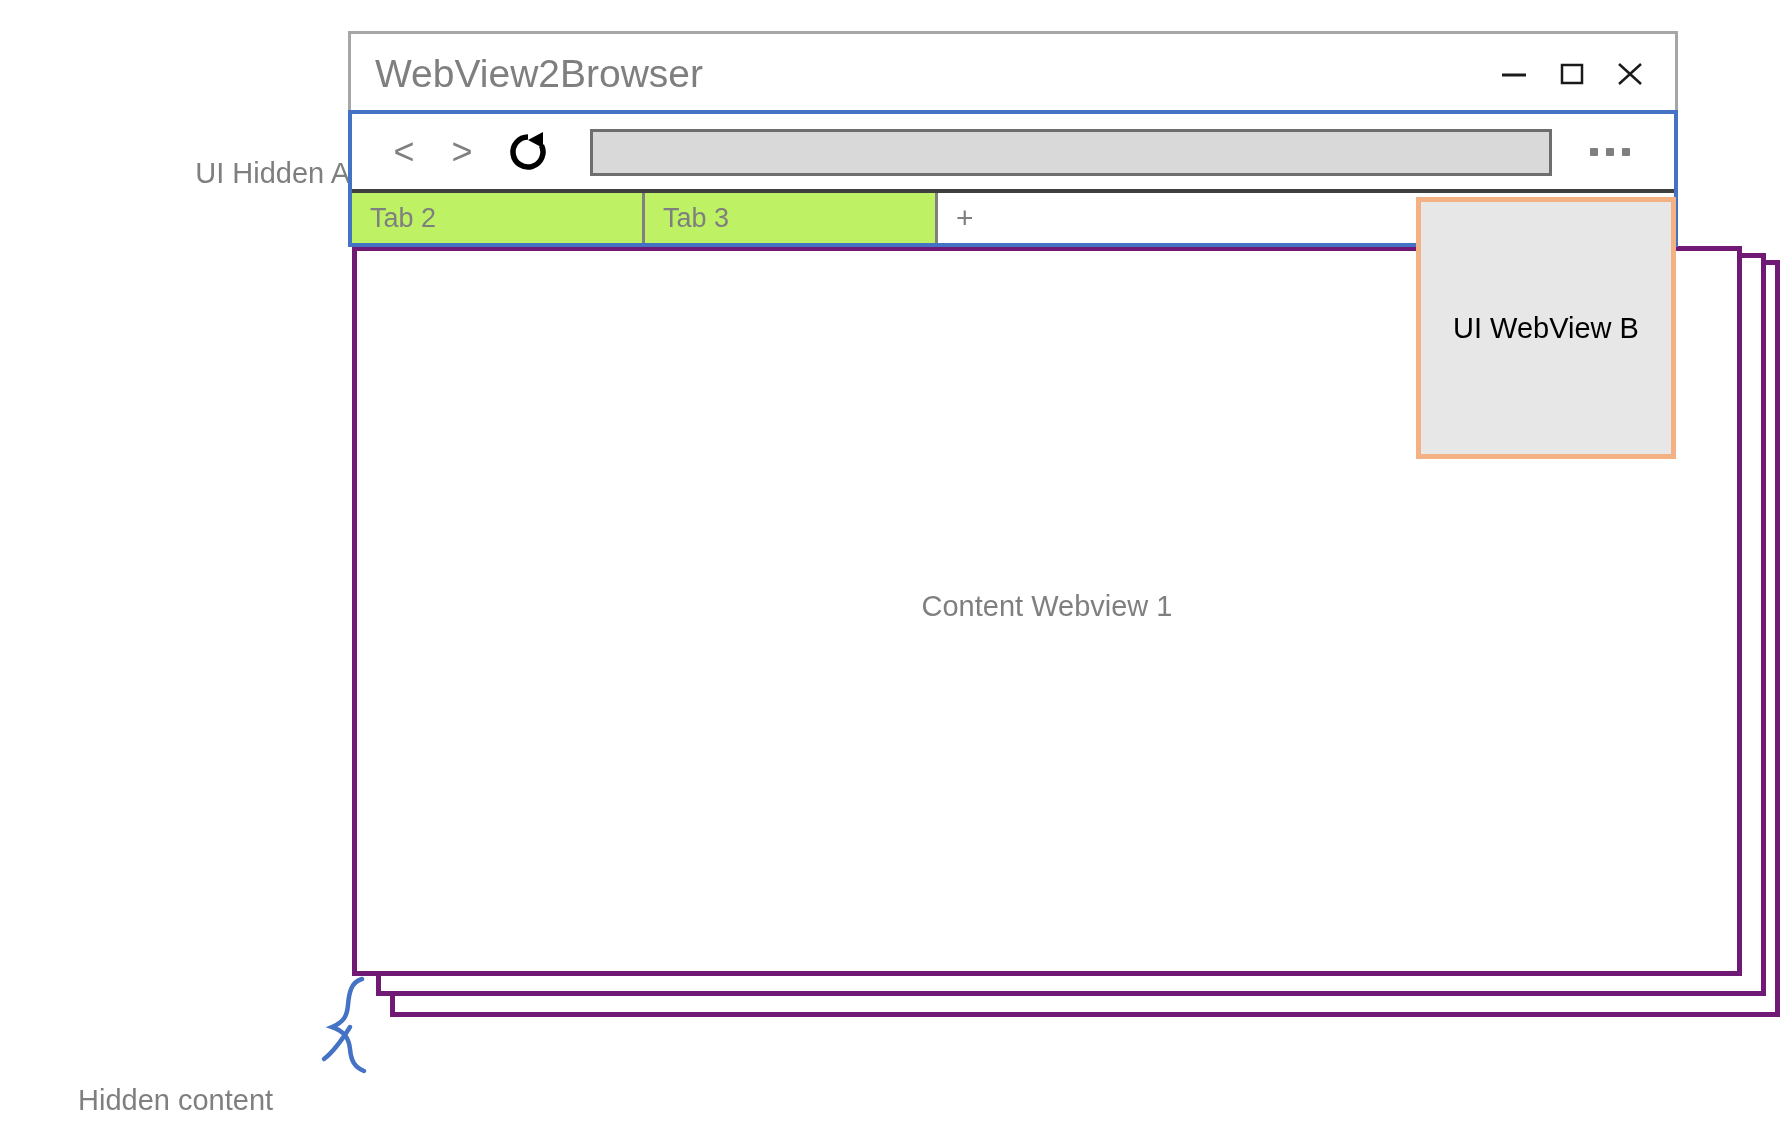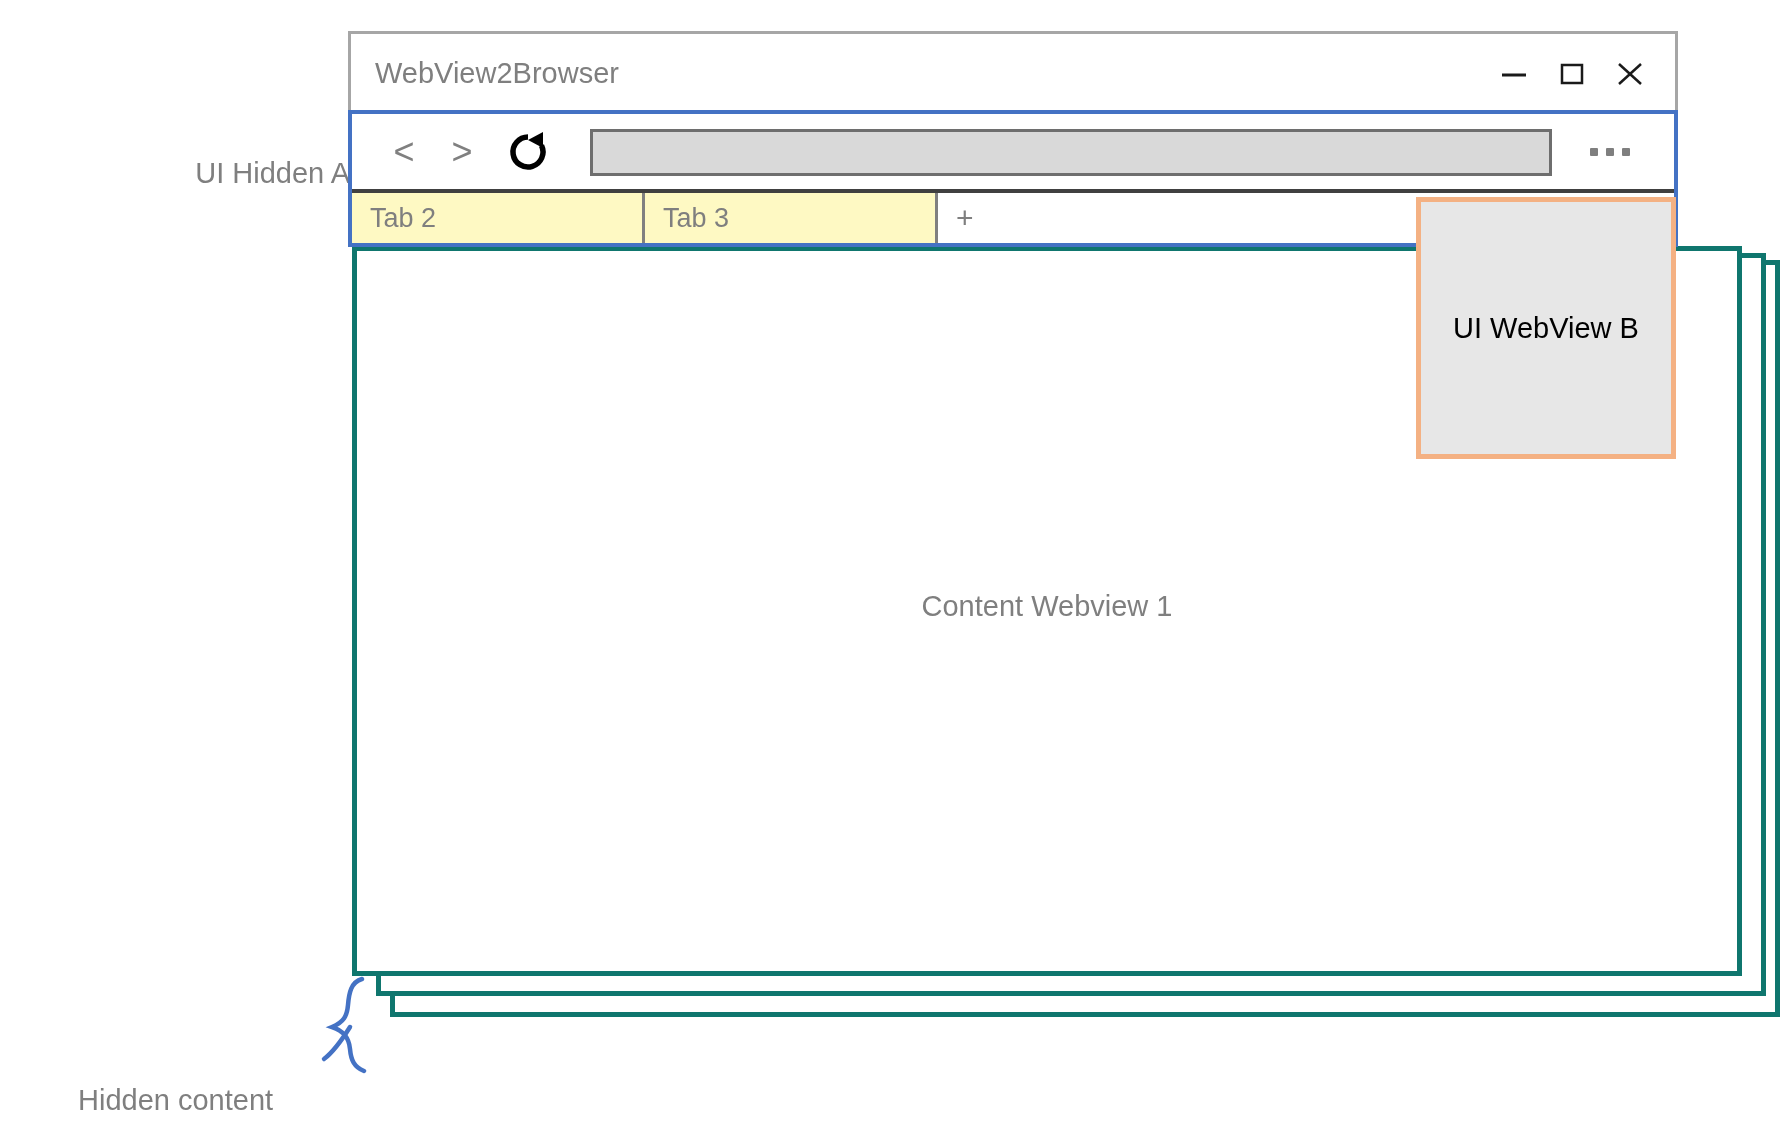--- a/index.html
+++ b/index.html
@@ -41,21 +41,21 @@
     position: absolute;
     left: 318px;
     top: 975px;
     width: 60px;
     height: 105px;
   }
 
   
   .content-webview {
     position: absolute;
-    border: 5px solid #0f766e;
+    border: 5px solid #701a75;
     background: #ffffff;
     box-sizing: border-box;
   }
   #content-webview-3 {
     left: 390px;
     top: 260px;
     width: 1390px;
     height: 757px;
   }
   #content-webview-2 {
@@ -105,21 +105,21 @@
     background: #ffffff;
     border: 3px solid #a6a6a6;
     border-bottom: none;
     box-sizing: border-box;
     display: flex;
     align-items: center;
   }
   #window-title {
     margin-left: 24px;
     color: #7f7f7f;
-    font-size: 29px;
+    font-size: 39px;
   }
   #window-controls {
     margin-left: auto;
     margin-right: 30px;
     display: flex;
     align-items: center;
     gap: 28px;
   }
   .win-ctl {
     width: 30px;
@@ -202,21 +202,21 @@
     bottom: 0;
     width: 100%;
     height: 54px;
     display: flex;
     box-sizing: border-box;
     border-top: 4px solid #404040;
   }
   .tab {
     flex: 0 0 auto;
     width: 293px;
-    background: #fef9c3;
+    background: #bef264;
     border-right: 3px solid #808080;
     box-sizing: border-box;
     display: flex;
     align-items: center;
     color: #7f7f7f;
     font-size: 27px;
     padding-left: 18px;
   }
   .tab.active { background: #f0f0f0; }
   #tab-add {

